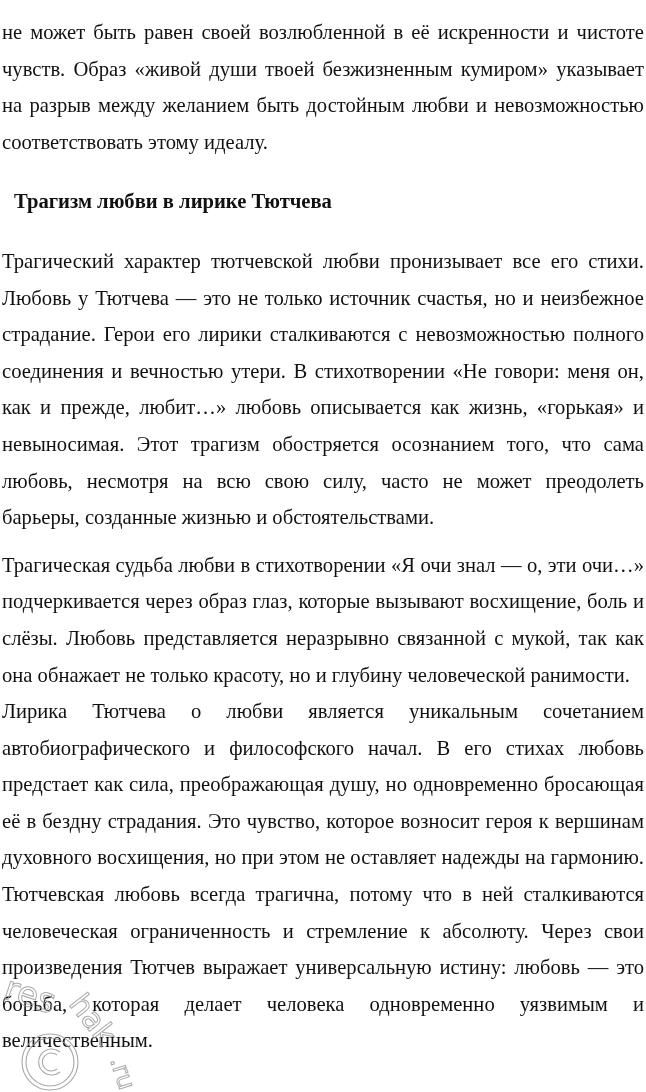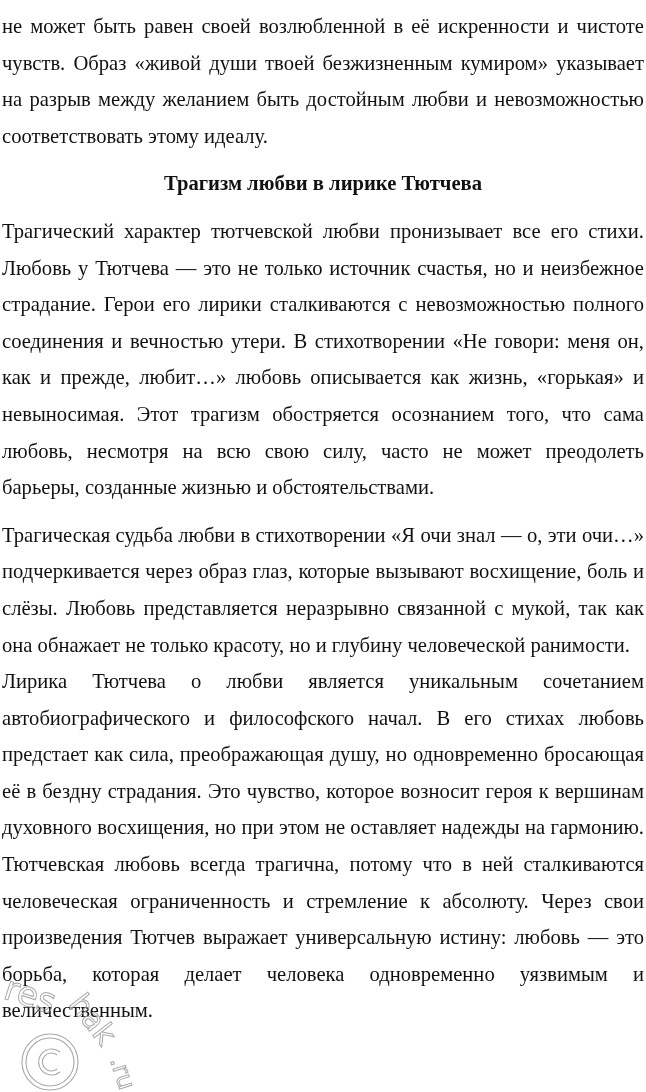--- a/index.html
+++ b/index.html
@@ -11,39 +11,38 @@
     width: 646px;
     height: 1092px;
     overflow: hidden;
     position: relative;
     font-family: "Liberation Serif", "DejaVu Serif", serif;
     color: #111111;
   }
   .page {
     position: absolute;
     left: 2px;
-    top: 12px;
+    top: 18px;
     width: 642px;
   }
   .para {
     margin: 0;
     font-size: 20.6px;
     line-height: 36.6px;
     text-align: justify;
     text-align-last: left;
   }
   .para.first { margin-top: -4px; }
   .heading {
-    margin: 0;
+    margin: 12px;
     font-size: 20.6px;
     font-weight: bold;
     line-height: 36.6px;
     padding-top: 11px;
     padding-bottom: 11px;
-    text-align: center;
   }
   .gap { height: 11px; }
   .watermark {
     position: absolute;
     left: 0;
     top: 968px;
     width: 200px;
     height: 124px;
     pointer-events: none;
   }

